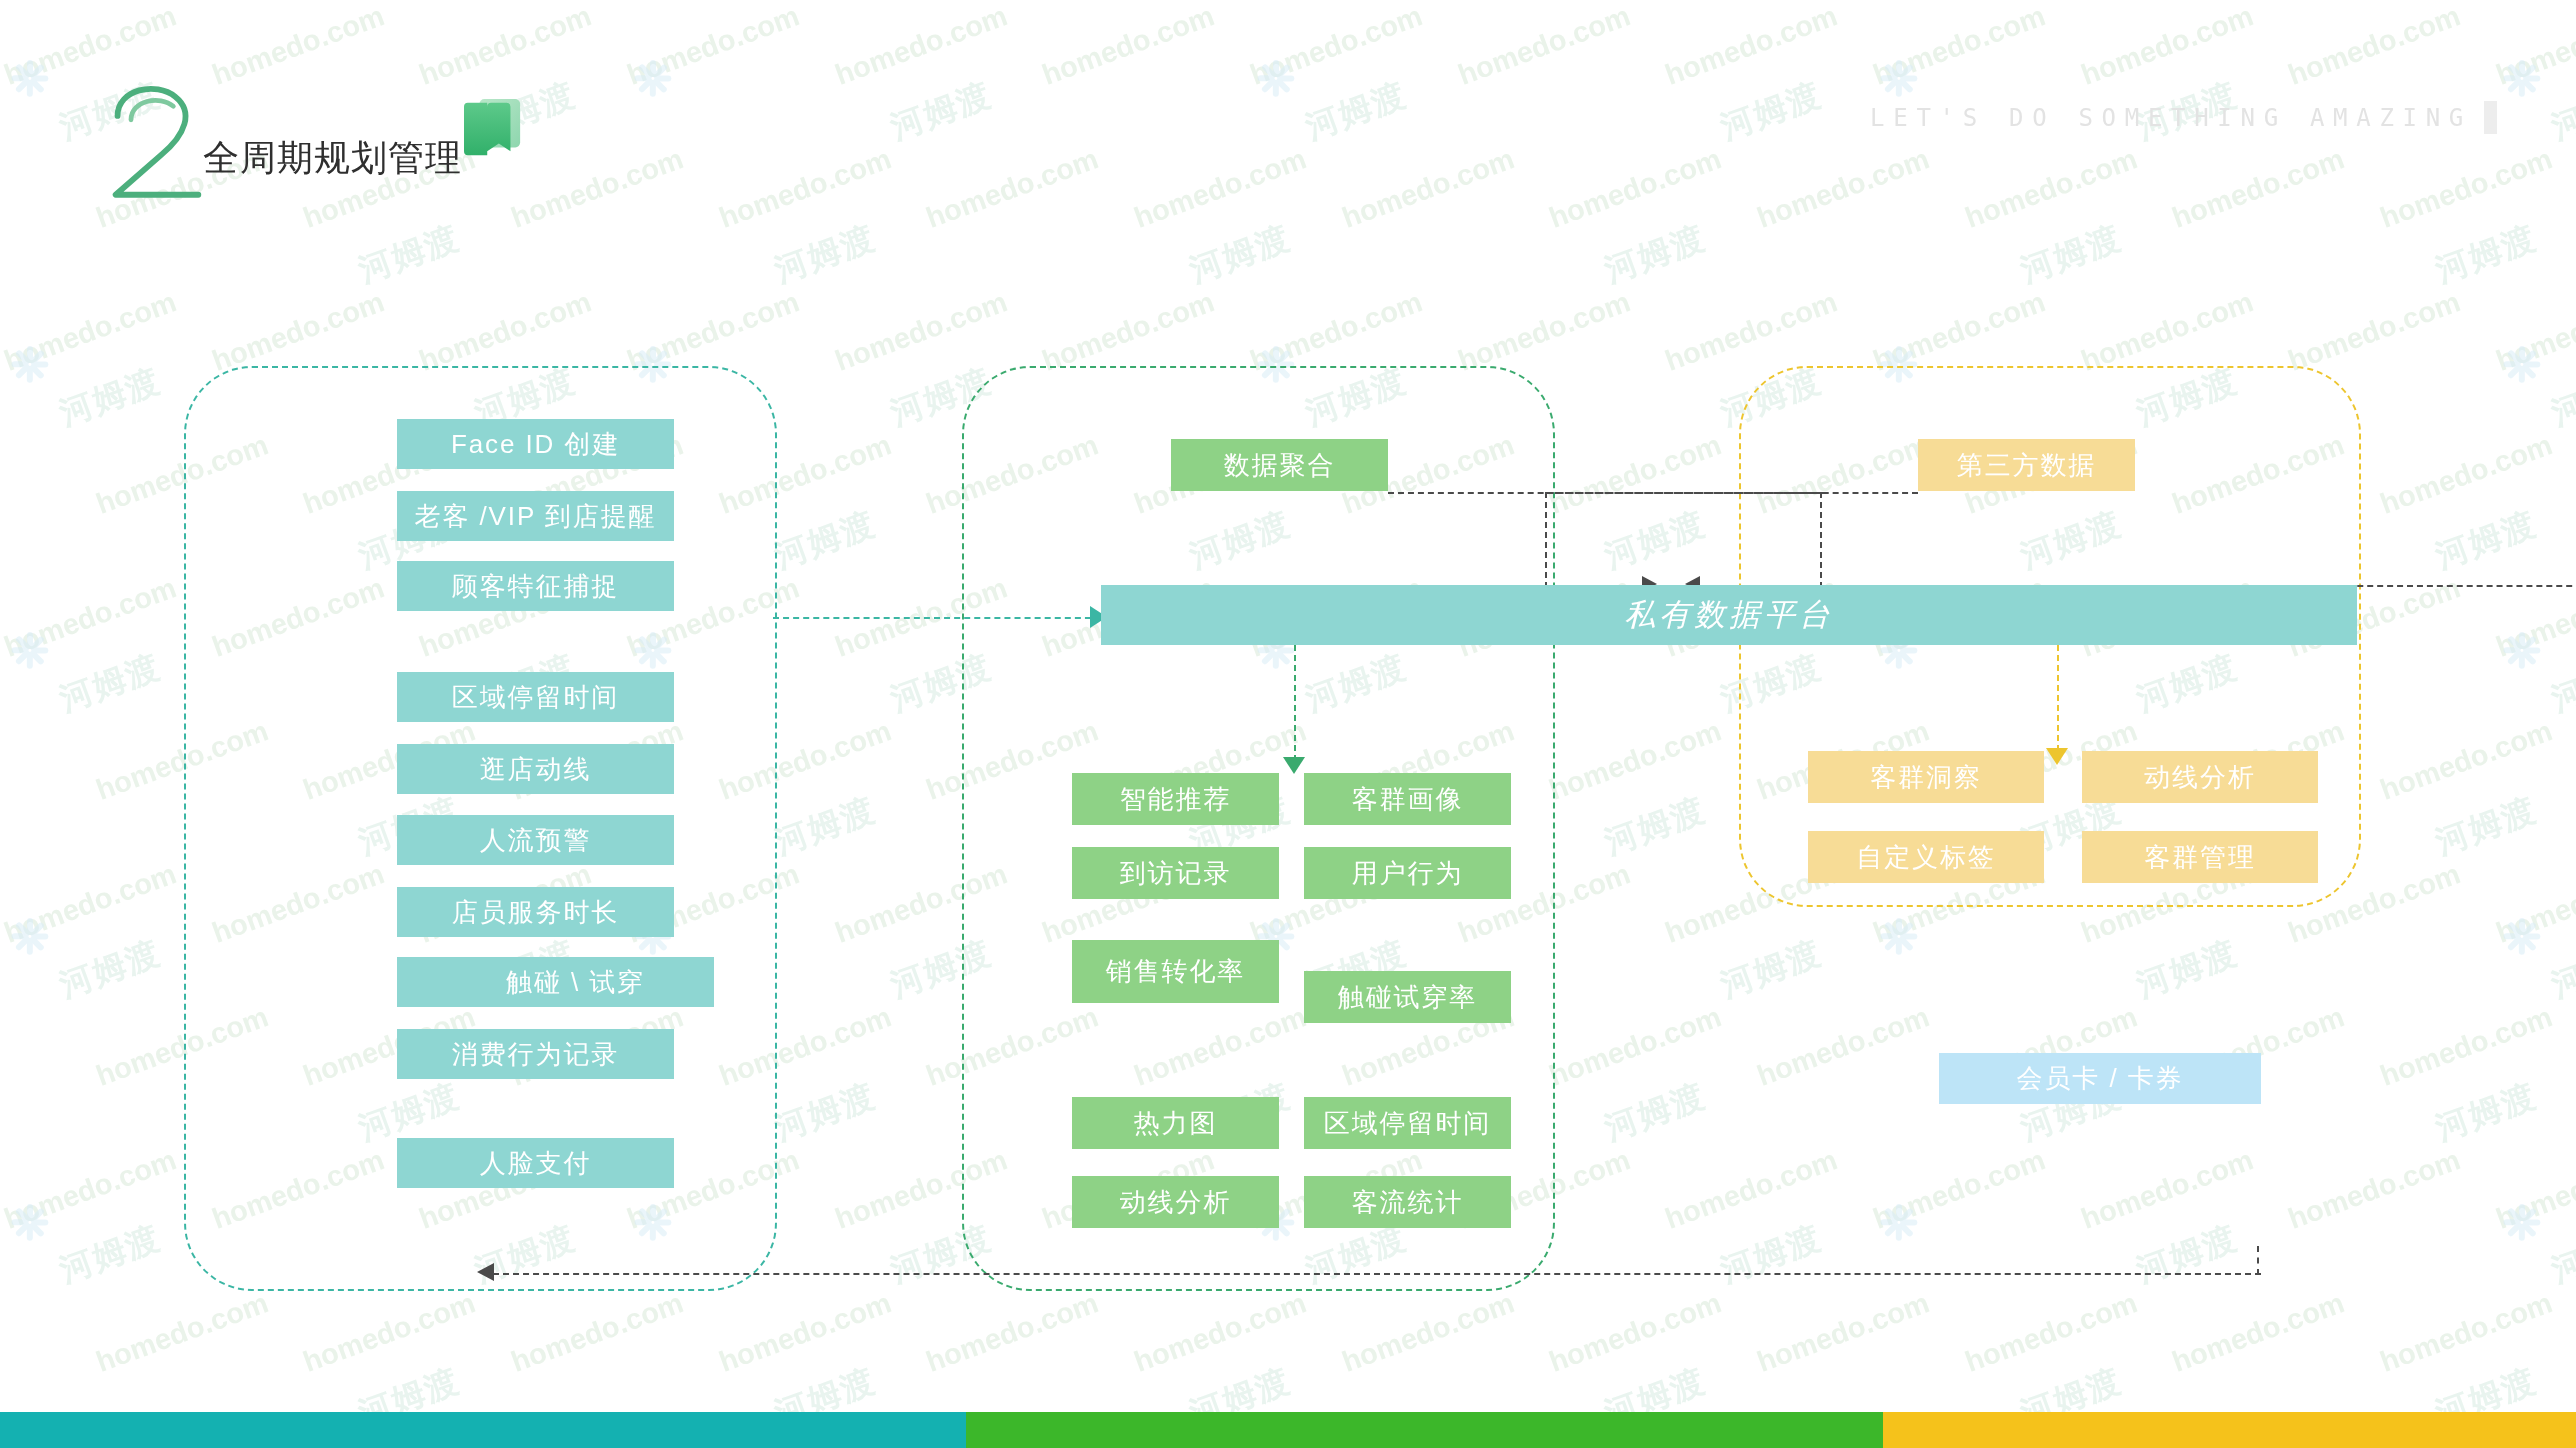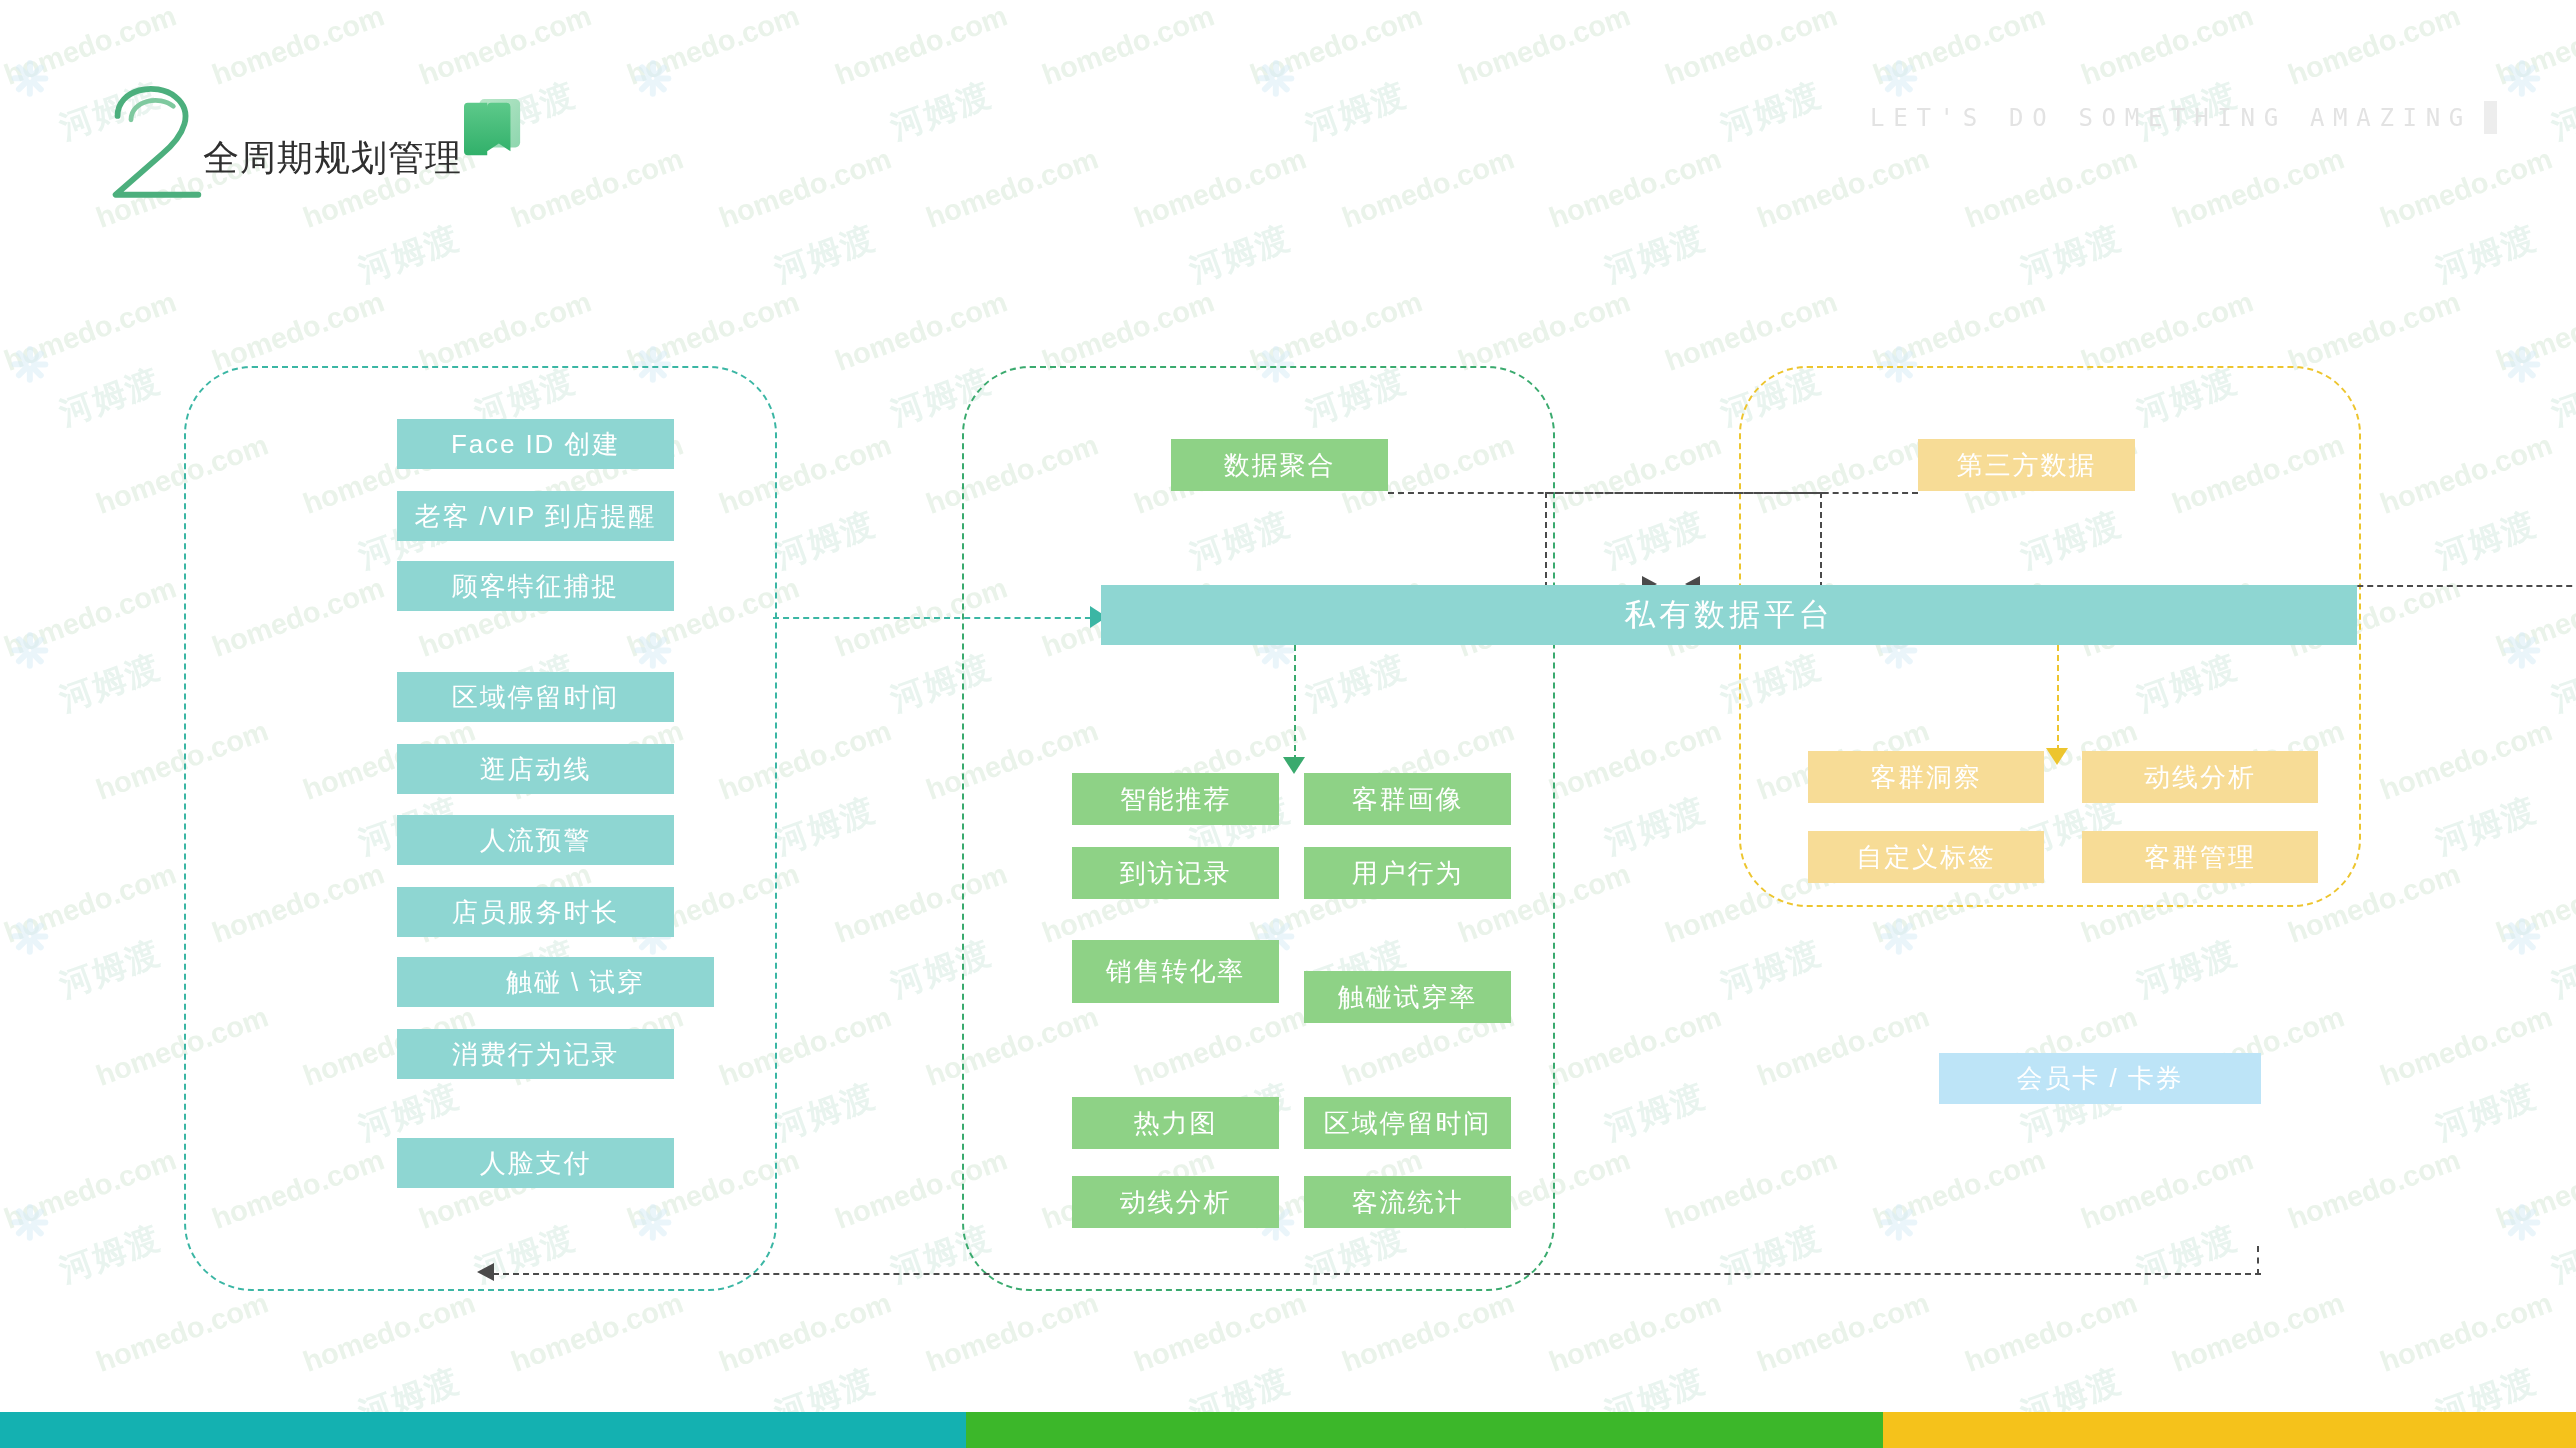--- a/index.html
+++ b/index.html
@@ -588,21 +588,21 @@
   <div class="box teal" style="left:397px;top:744px;width:277px;height:50px;">逛店动线</div>
   <div class="box teal" style="left:397px;top:815px;width:277px;height:50px;">人流预警</div>
   <div class="box teal" style="left:397px;top:887px;width:277px;height:50px;">店员服务时长</div>
   <div class="box teal" style="left:397px;top:957px;width:277px;height:50px;padding-left:40px;">触碰 \ 试穿</div>
   <div class="box teal" style="left:397px;top:1029px;width:277px;height:50px;">消费行为记录</div>
 
   <div class="box teal" style="left:397px;top:1138px;width:277px;height:50px;">人脸支付</div>
 
   <div class="box green" style="left:1171px;top:439px;width:217px;height:52px;">数据聚合</div>
 
-  <div class="box platform" style="left:1101px;top:585px;width:1256px;height:60px;">私有数据平台</div>
+  <div class="box platform" style="left:1101px;top:585px;width:1256px;height:60px;font-style:italic;">私有数据平台</div>
 
   <div class="box green" style="left:1072px;top:773px;width:207px;height:52px;">智能推荐</div>
   <div class="box green" style="left:1304px;top:773px;width:207px;height:52px;">客群画像</div>
   <div class="box green" style="left:1072px;top:847px;width:207px;height:52px;">到访记录</div>
   <div class="box green" style="left:1304px;top:847px;width:207px;height:52px;">用户行为</div>
 
   <div class="box green" style="left:1072px;top:940px;width:207px;height:63px;">销售转化率</div>
   <div class="box green" style="left:1304px;top:971px;width:207px;height:52px;">触碰试穿率</div>
 
   <div class="box green" style="left:1072px;top:1097px;width:207px;height:52px;">热力图</div>

